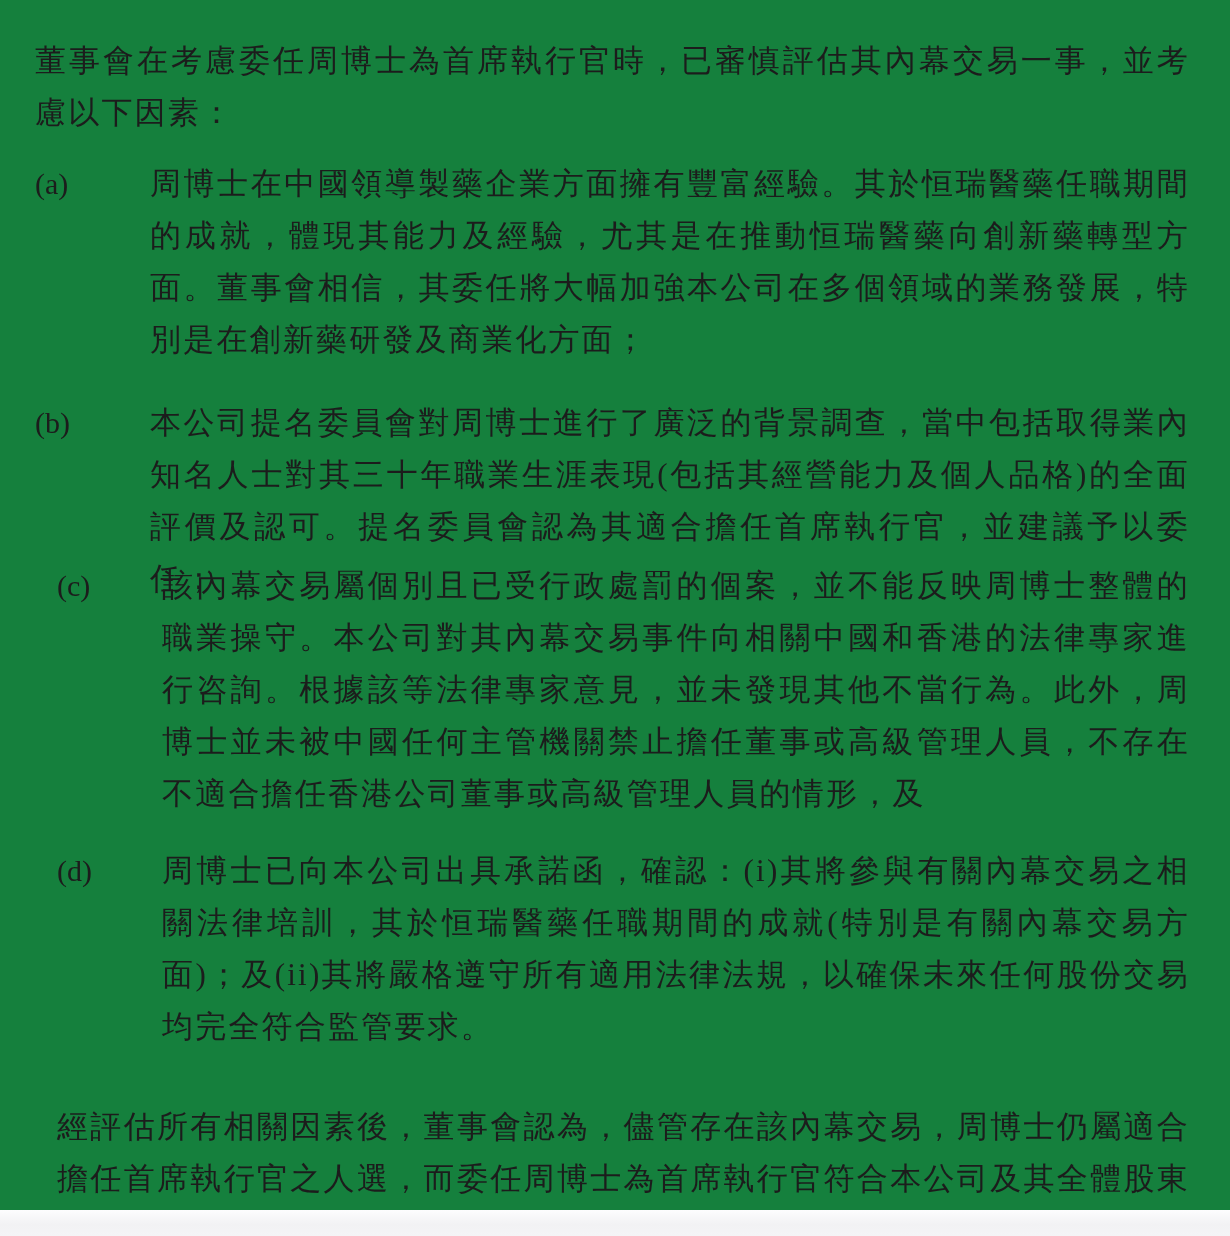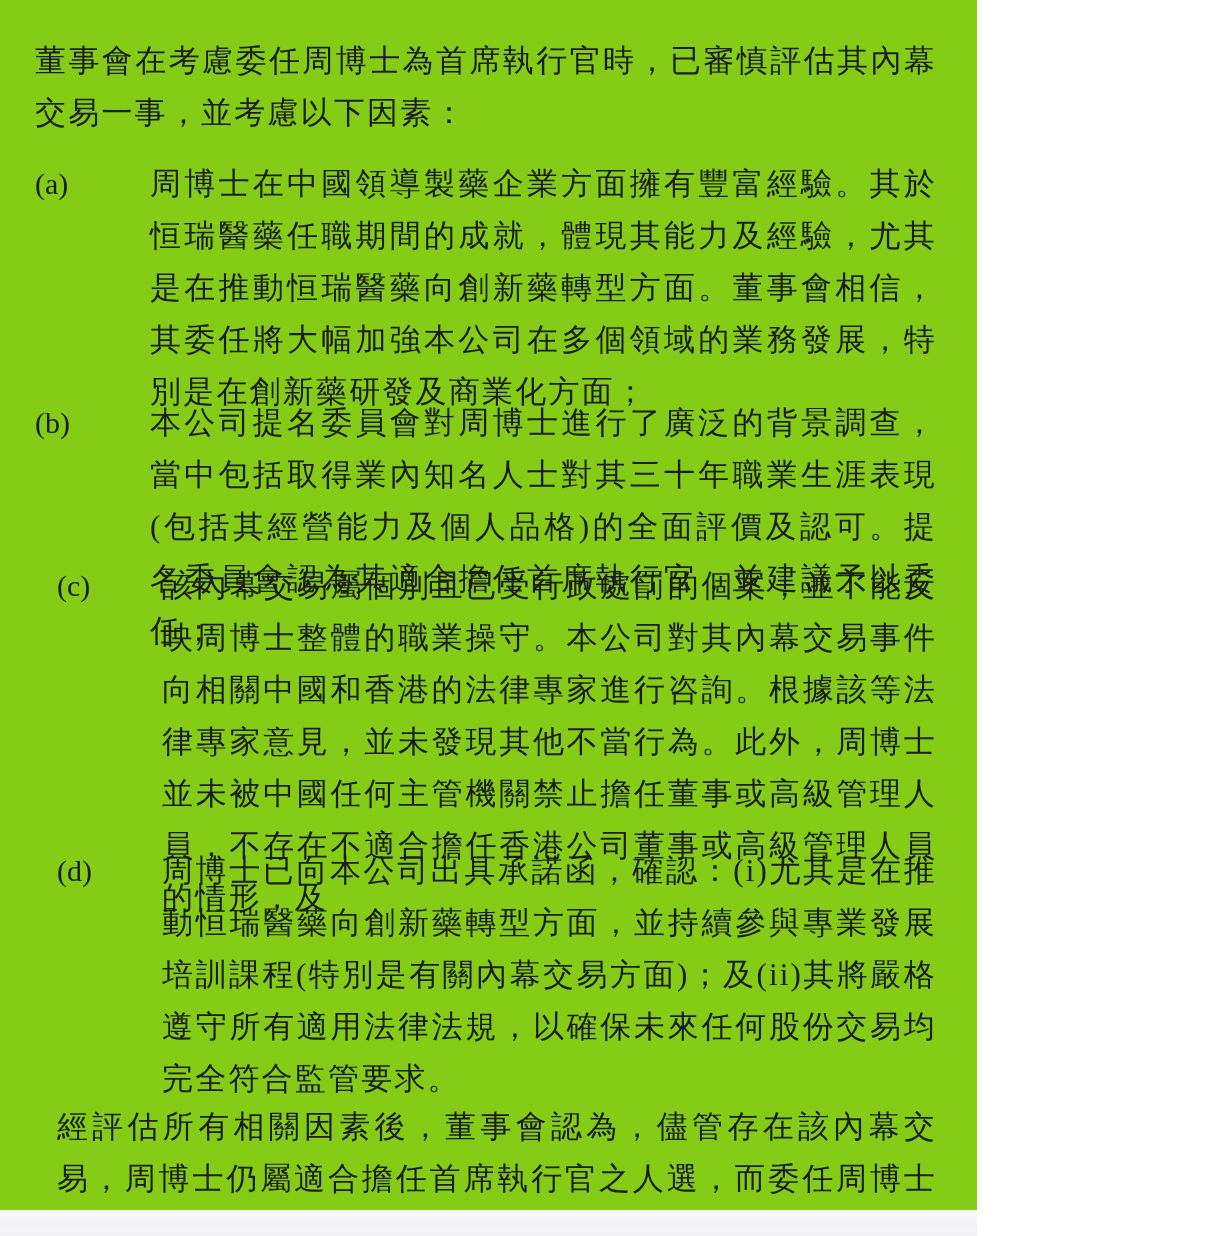--- a/index.html
+++ b/index.html
@@ -2,23 +2,23 @@
 <html><head>
 <meta charset="utf-8">
 <style>
   html, body {
     margin: 0;
     padding: 0;
     background: #ffffff;
   }
   .page {
     position: relative;
-    width: 977px;
+    width: 1230px;
     height: 1236px;
-    background: #84cc16;
+    background: #15803d;
     overflow: hidden;
     font-family: "Liberation Serif", "DejaVu Serif", serif;
     color: #1c1c1c;
   }
   .para {
     position: absolute;
     font-size: 31px;
     line-height: 52px;
     letter-spacing: 2.2px;
     text-align: justify;
@@ -94,20 +94,20 @@
     <span class="text">本公司提名委員會對周博士進行了廣泛的背景調查，當中包括取得業內知名人士對其三十年職業生涯表現(包括其經營能力及個人品格)的全面評價及認可。提名委員會認為其適合擔任首席執行官，並建議予以委任；</span>
   </div>
 
   <div class="item item-c indent-2">
     <span class="label">(c)</span>
     <span class="text">該內幕交易屬個別且已受行政處罰的個案，並不能反映周博士整體的職業操守。本公司對其內幕交易事件向相關中國和香港的法律專家進行咨詢。根據該等法律專家意見，並未發現其他不當行為。此外，周博士並未被中國任何主管機關禁止擔任董事或高級管理人員，不存在不適合擔任香港公司董事或高級管理人員的情形，及</span>
   </div>
 
   <div class="item item-d indent-2">
     <span class="label">(d)</span>
-    <span class="text">周博士已向本公司出具承諾函，確認：(i)尤其是在推動恒瑞醫藥向創新藥轉型方面，並持續參與專業發展培訓課程(特別是有關內幕交易方面)；及(ii)其將嚴格遵守所有適用法律法規，以確保未來任何股份交易均完全符合監管要求。</span>
+    <span class="text">周博士已向本公司出具承諾函，確認：(i)其將參與有關內幕交易之相關法律培訓，其於恒瑞醫藥任職期間的成就(特別是有關內幕交易方面)；及(ii)其將嚴格遵守所有適用法律法規，以確保未來任何股份交易均完全符合監管要求。</span>
   </div>
 
   <p class="para closing">經評估所有相關因素後，董事會認為，儘管存在該內幕交易，周博士仍屬適合擔任首席執行官之人選，而委任周博士為首席執行官符合本公司及其全體股東的整體利益。</p>
 
   <div class="bottom-band"></div>
 
 </div>
 
 </body></html>

